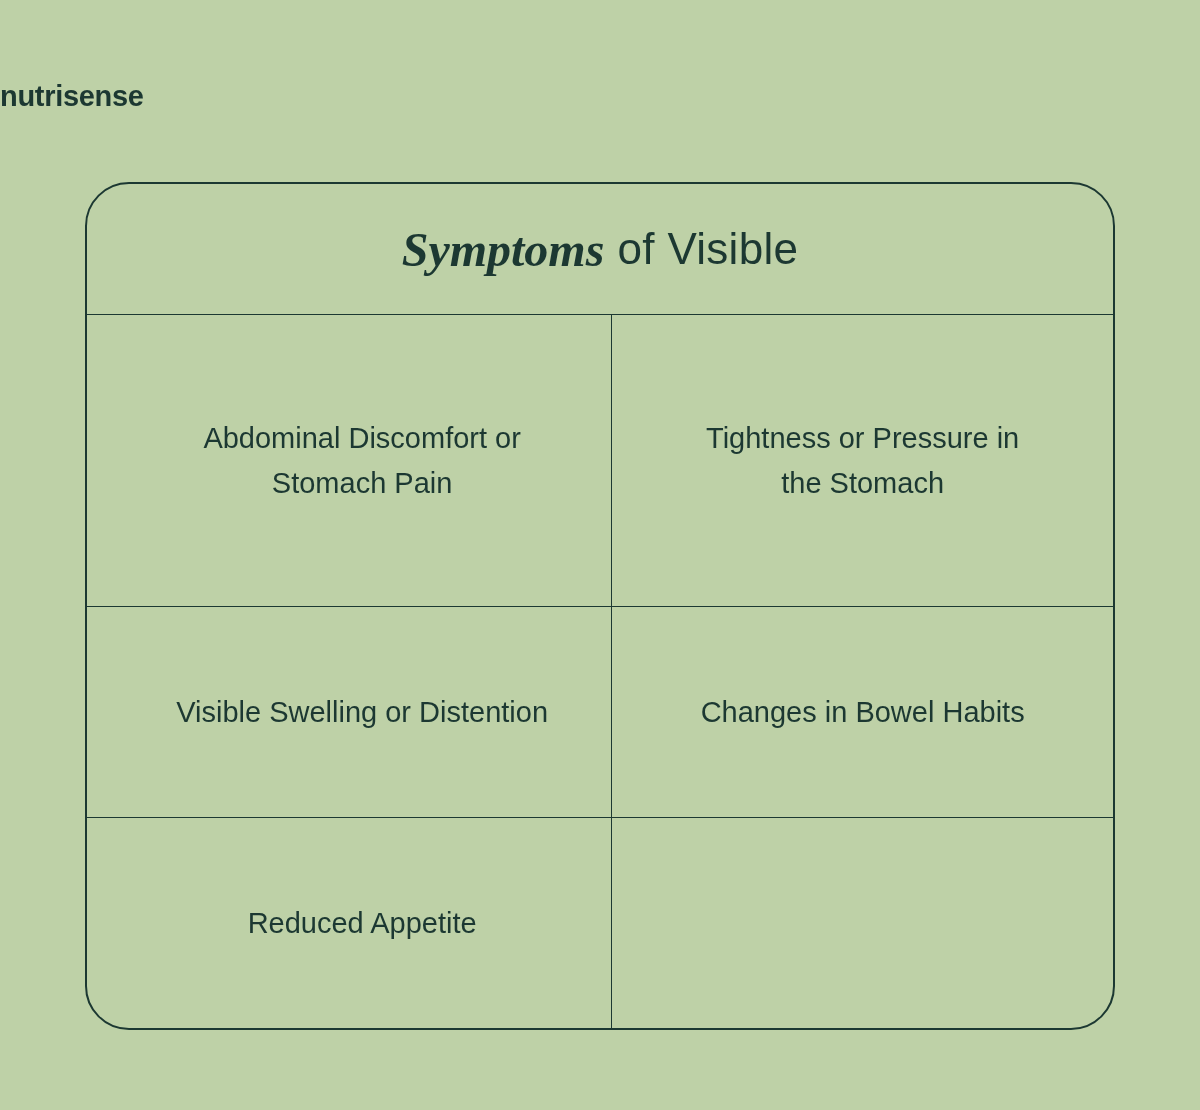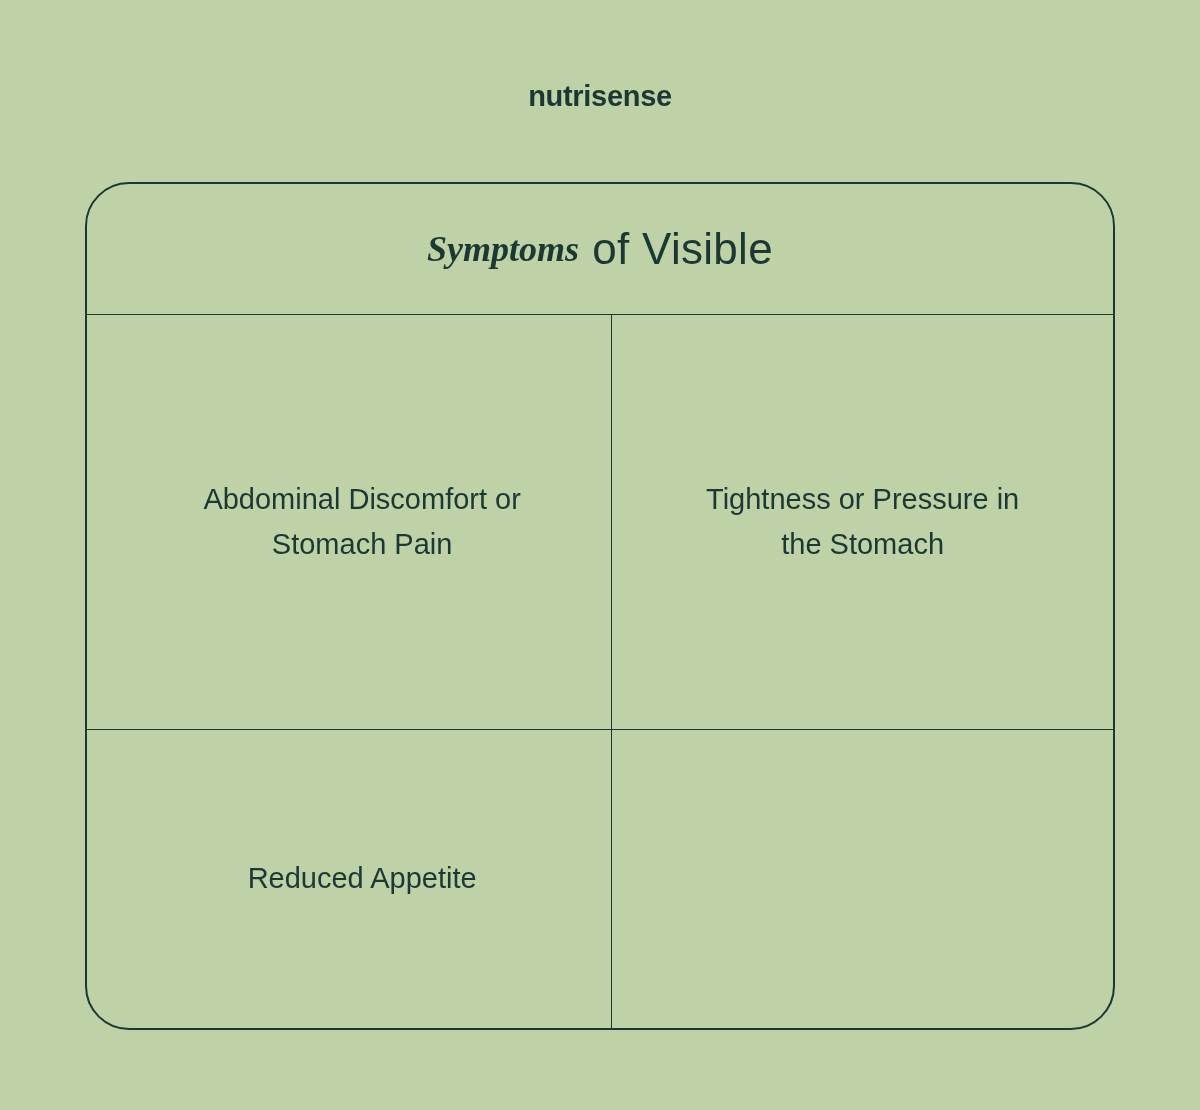--- a/index.html
+++ b/index.html
@@ -11,21 +11,21 @@
     color: #1c3832;
     position: relative;
     overflow: hidden;
   }
 
   .logo {
     position: absolute;
     top: 80px;
     left: 0;
     width: 100%;
-    text-align: center;
+    text-align: left;
     font-size: 29px;
     font-weight: 700;
     letter-spacing: -0.3px;
     color: #1c3832;
   }
 
   .card {
     position: absolute;
     left: 85px;
     top: 182px;
@@ -46,21 +46,21 @@
     align-items: center;
     justify-content: center;
     border-bottom: 1.5px solid #1c3832;
     font-size: 44px;
   }
 
   .title-italic {
     font-family: "Liberation Serif", "DejaVu Serif", serif;
     font-style: italic;
     font-weight: 700;
-    font-size: 36px;
+    font-size: 48px;
   }
 
   .title-rest {
     margin-left: 0.30em;
     font-weight: 500;
     letter-spacing: 0.3px;
   }
 
   table.grid {
     width: 100%;
@@ -109,20 +109,28 @@
           <span class="cell-text">Abdominal Discomfort or
 Stomach Pain</span>
         </td>
         <td>
           <span class="cell-text">Tightness or Pressure in
 the Stomach</span>
         </td>
       </tr>
       <tr class="row-std">
         <td>
+          <span class="cell-text">Visible Swelling or Distention</span>
+        </td>
+        <td>
+          <span class="cell-text">Changes in Bowel Habits</span>
+        </td>
+      </tr>
+      <tr class="row-std">
+        <td>
           <span class="cell-text">Reduced Appetite</span>
         </td>
         <td>
           <span class="cell-text"></span>
         </td>
       </tr>
     </tbody>
   </table>
 
 </div>

